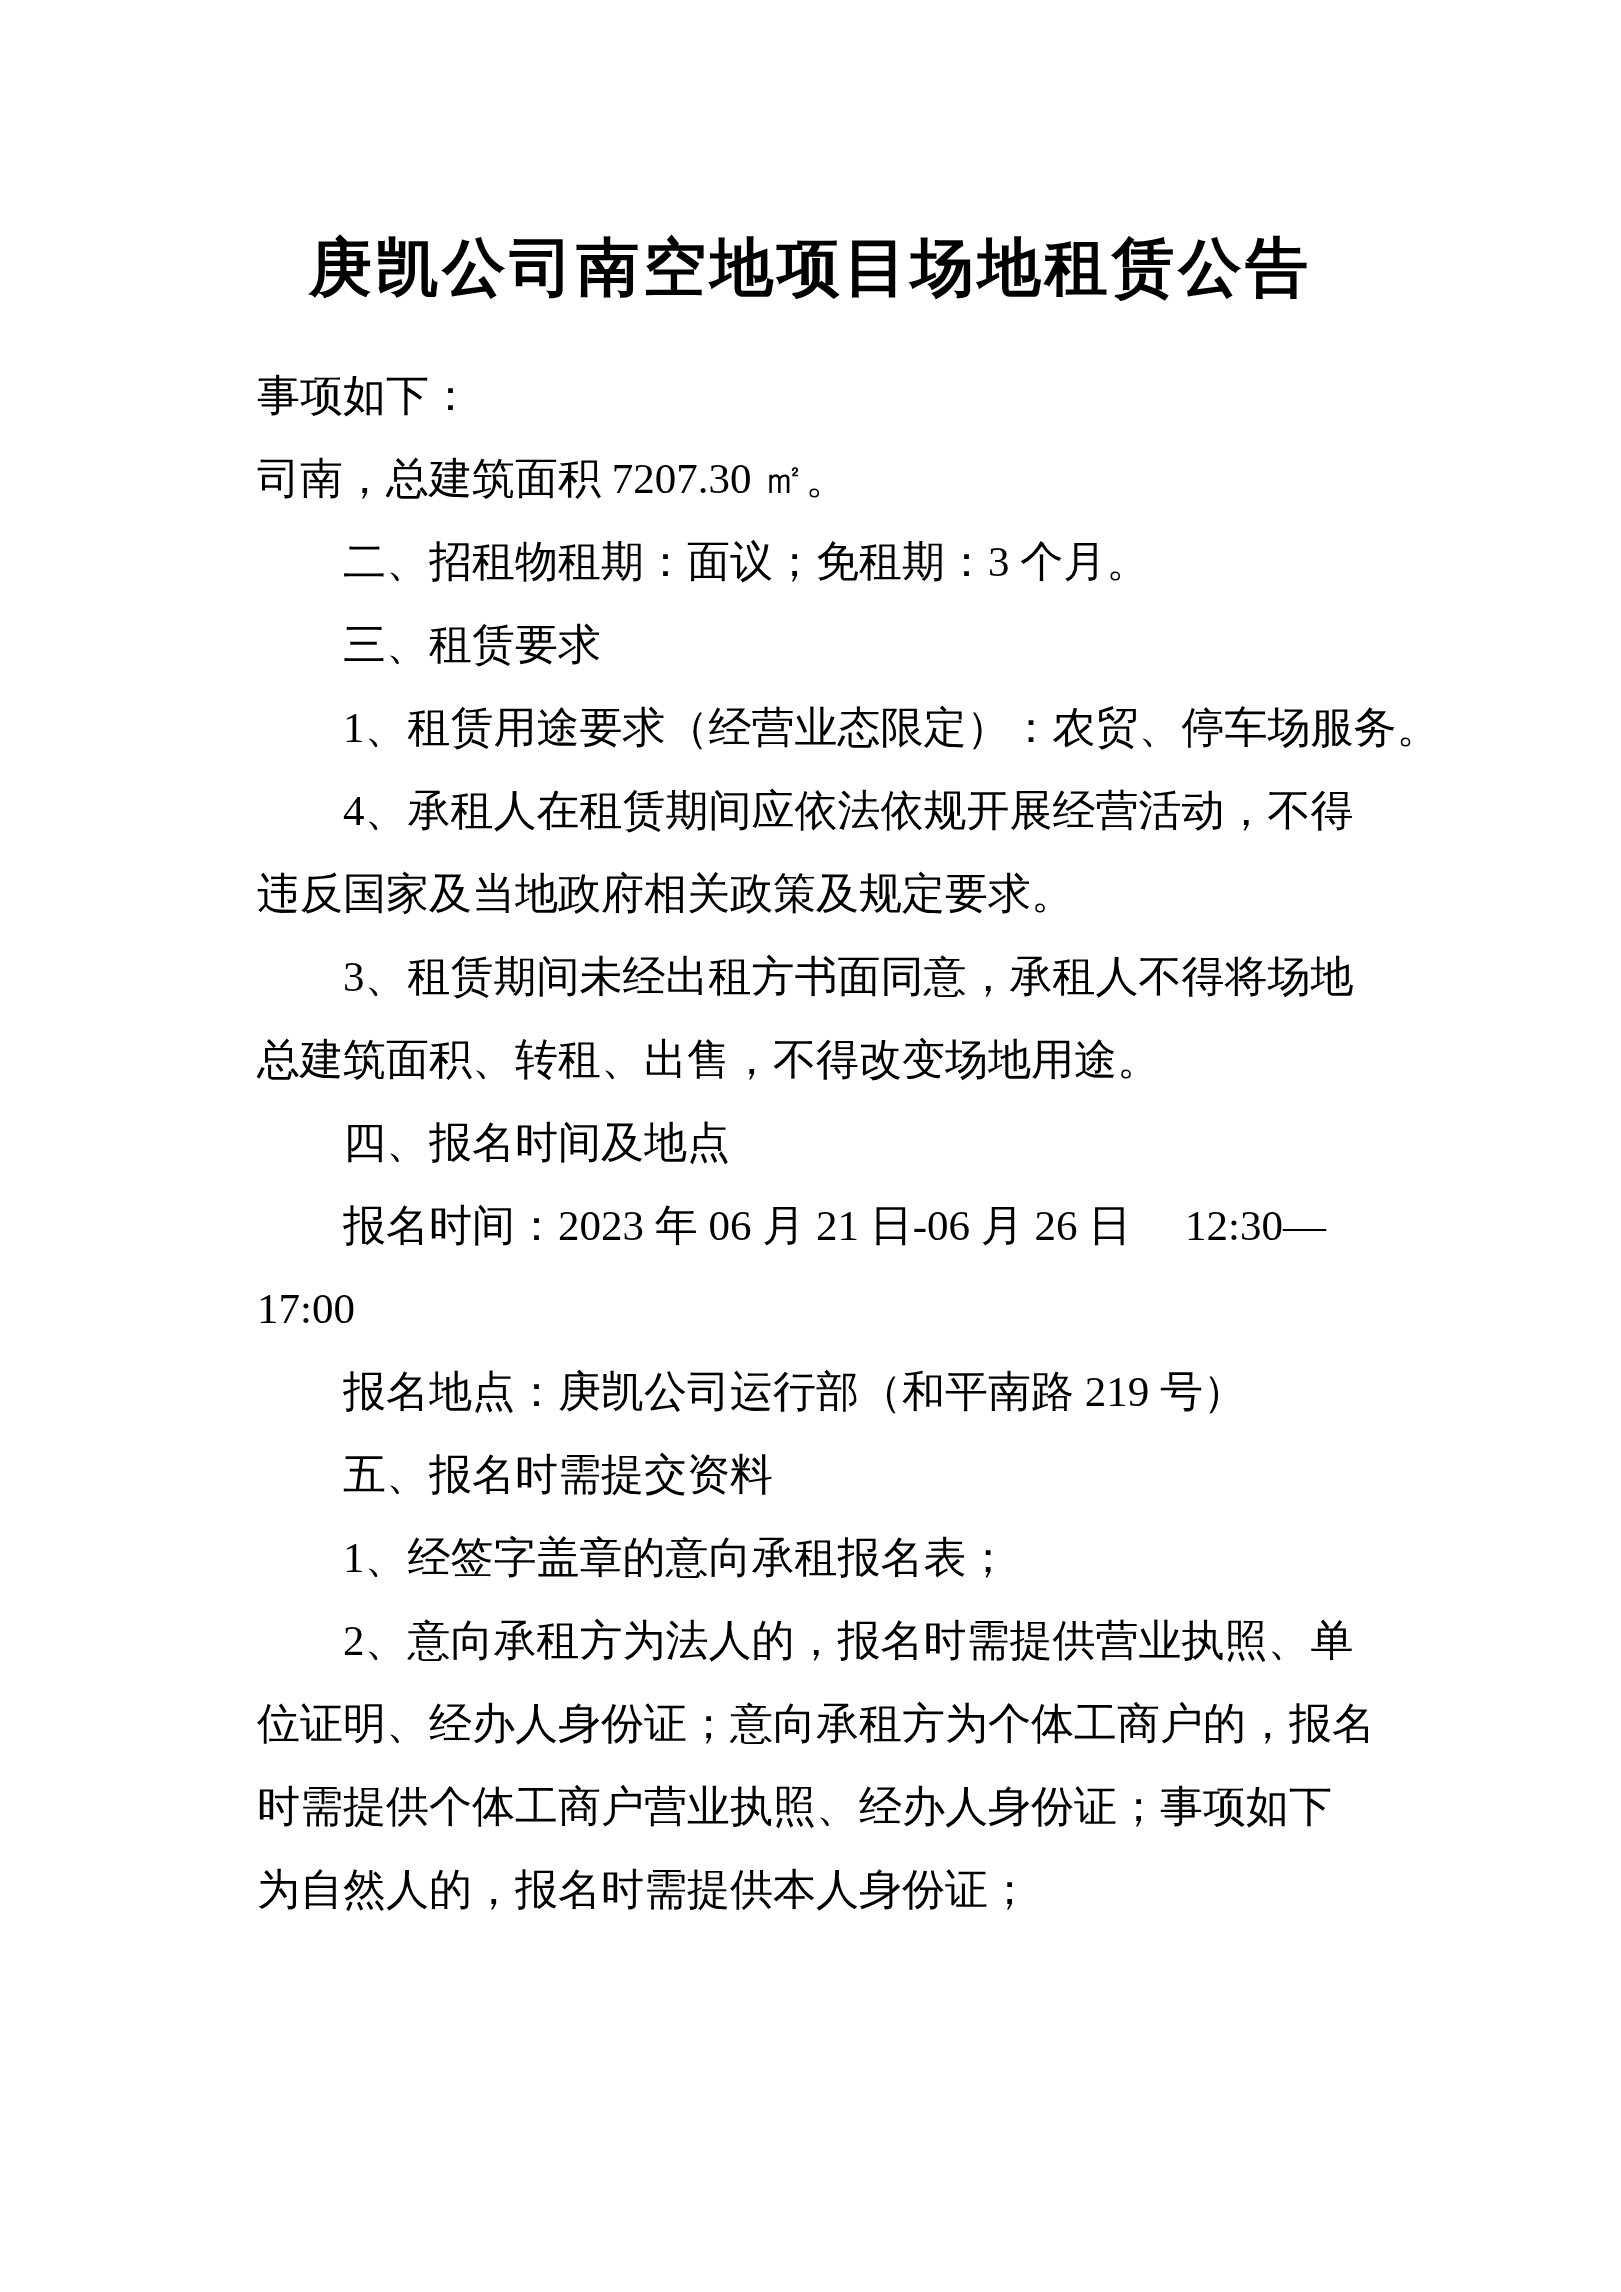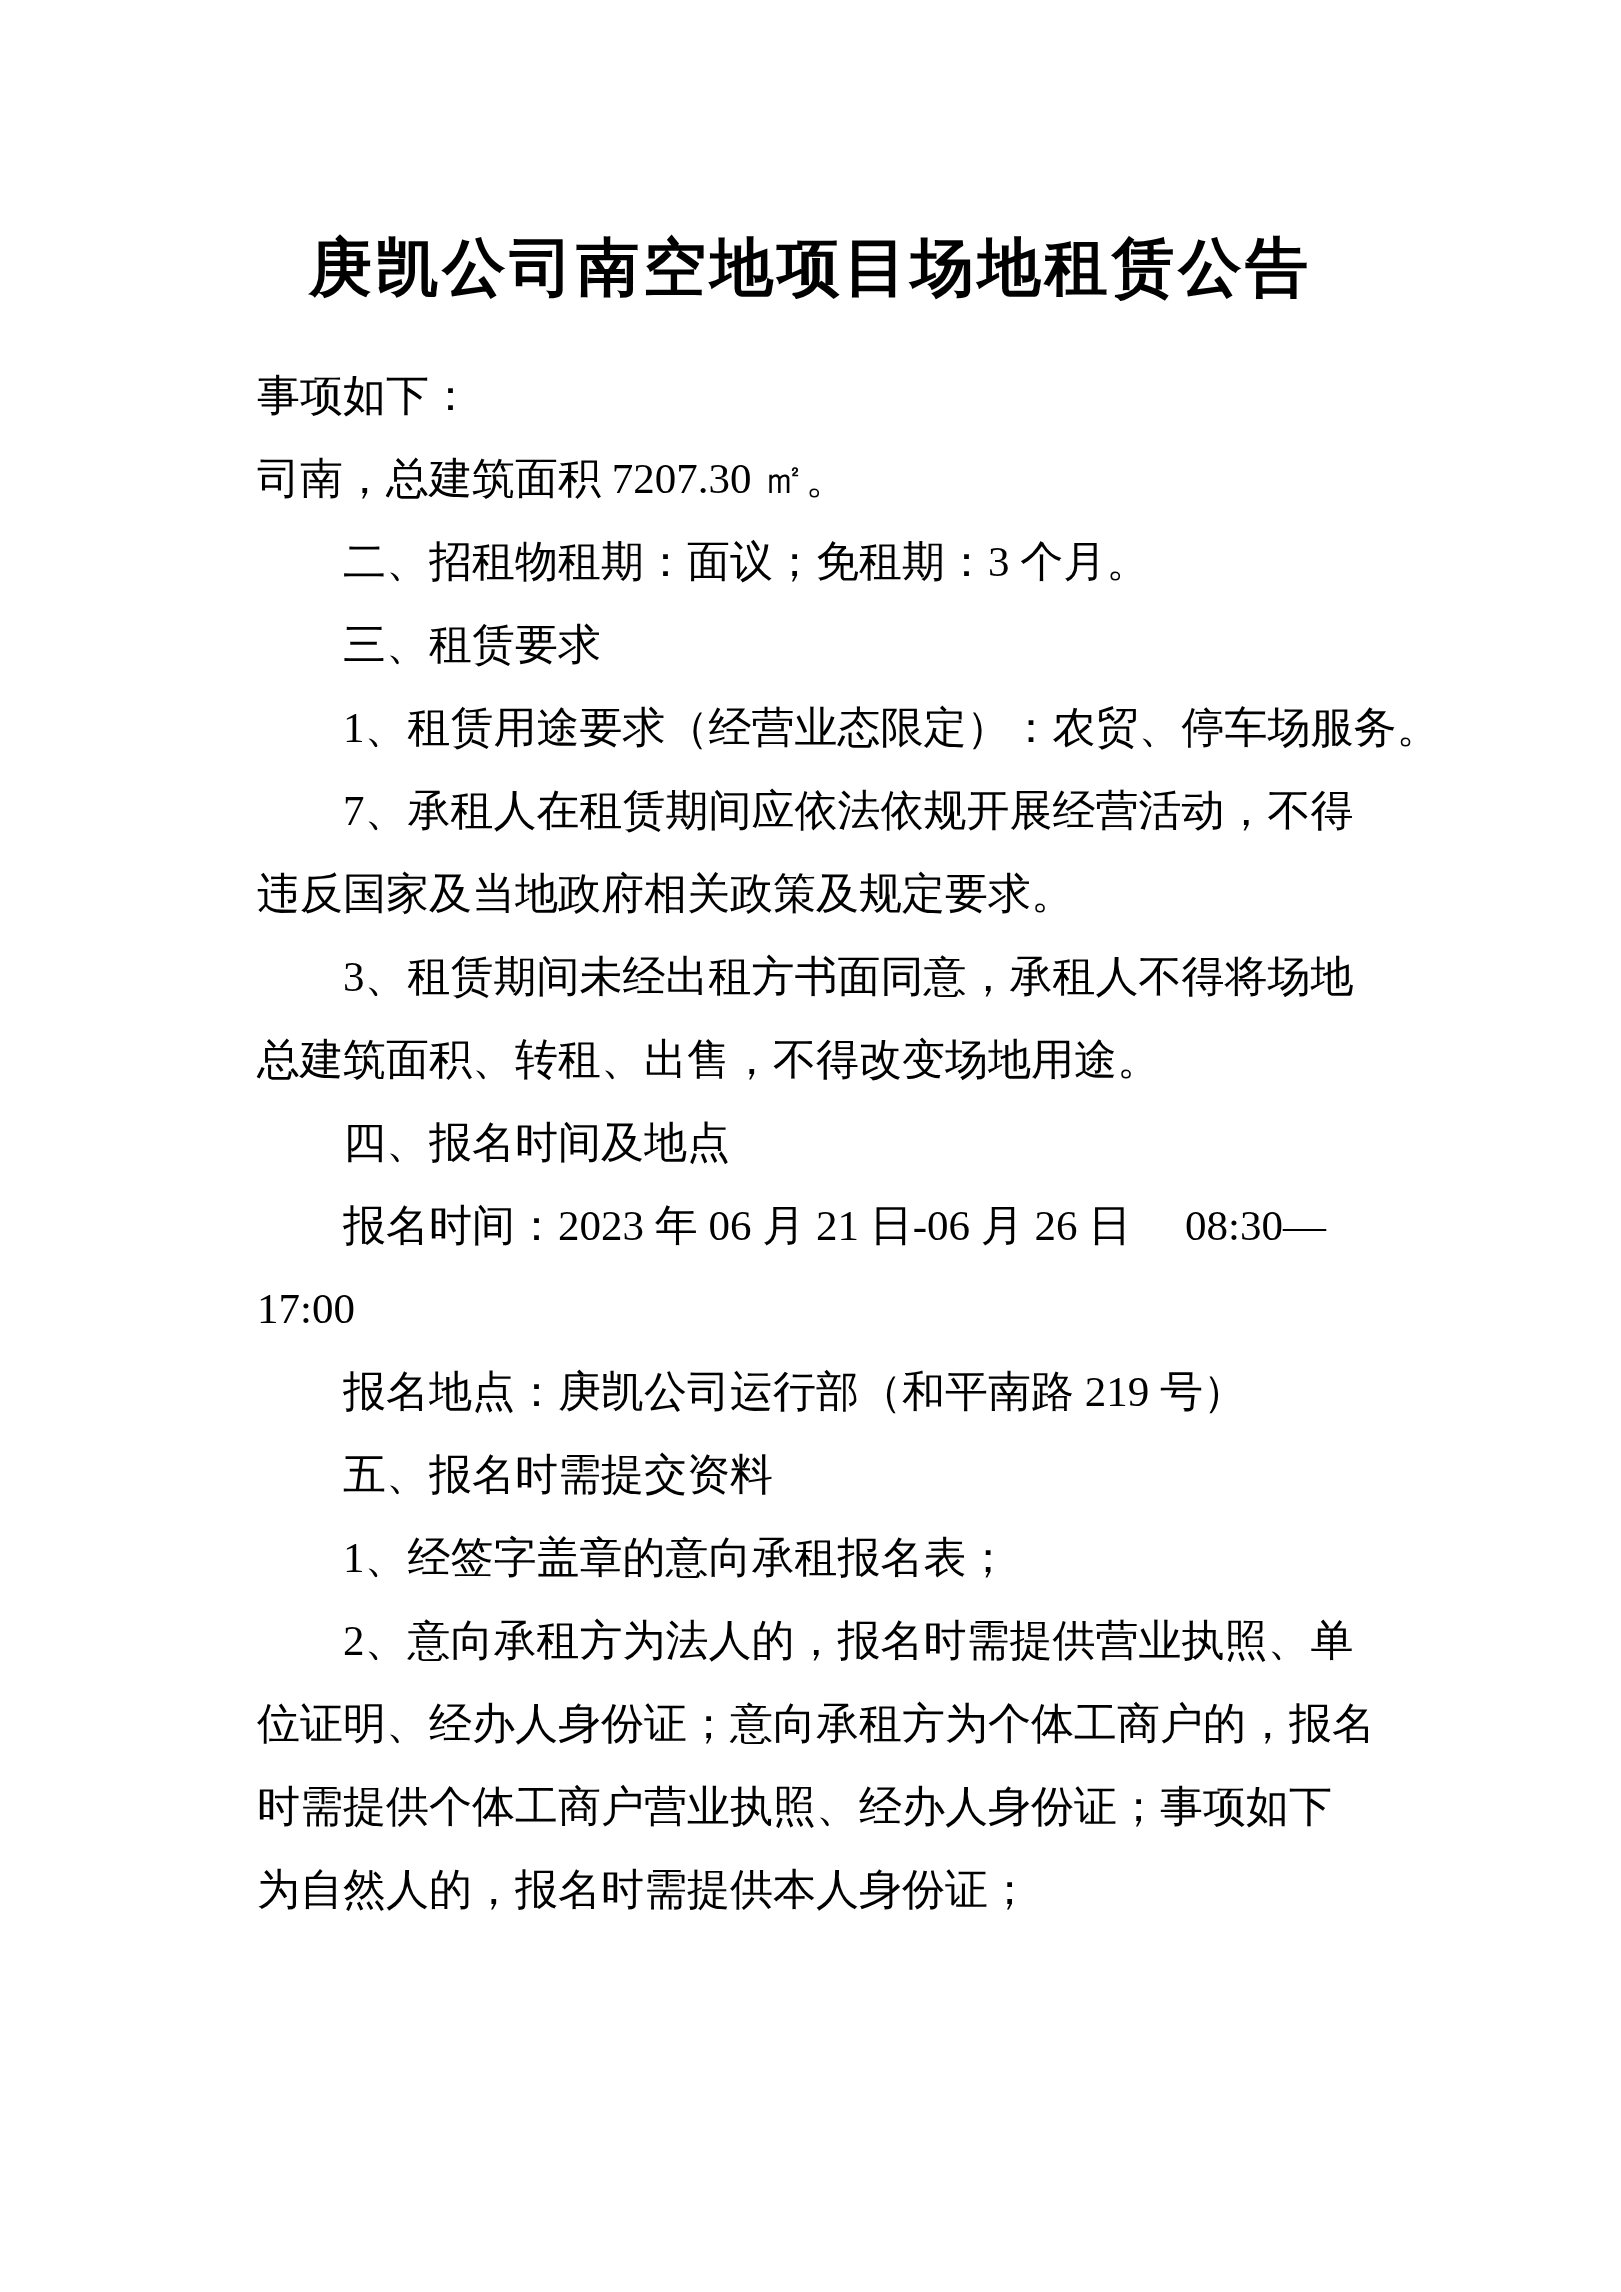--- a/index.html
+++ b/index.html
@@ -46,26 +46,26 @@
 <body>
 
 <div class="page">
   <h1 class="doc-title">庚凯公司南空地项目场地租赁公告</h1>
   <div class="doc-body">
       <div class="text-line">事项如下：</div>
       <div class="text-line">司南，总建筑面积 7207.30 ㎡。</div>
       <div class="text-line indent">二、招租物租期：面议；免租期：3 个月。</div>
       <div class="text-line indent">三、租赁要求</div>
       <div class="text-line indent">1、租赁用途要求（经营业态限定）：农贸、停车场服务。</div>
-      <div class="text-line indent">7、承租人在租赁期间应依法依规开展经营活动，不得</div>
+      <div class="text-line indent">4、承租人在租赁期间应依法依规开展经营活动，不得</div>
       <div class="text-line">违反国家及当地政府相关政策及规定要求。</div>
       <div class="text-line indent">3、租赁期间未经出租方书面同意，承租人不得将场地</div>
       <div class="text-line">总建筑面积、转租、出售，不得改变场地用途。</div>
       <div class="text-line indent">四、报名时间及地点</div>
-      <div class="text-line indent">报名时间：2023 年 06 月 21 日-06 月 26 日     08:30—</div>
+      <div class="text-line indent">报名时间：2023 年 06 月 21 日-06 月 26 日     12:30—</div>
       <div class="text-line">17:00</div>
       <div class="text-line indent">报名地点：庚凯公司运行部（和平南路 219 号）</div>
       <div class="text-line indent">五、报名时需提交资料</div>
       <div class="text-line indent">1、经签字盖章的意向承租报名表；</div>
       <div class="text-line indent">2、意向承租方为法人的，报名时需提供营业执照、单</div>
       <div class="text-line">位证明、经办人身份证；意向承租方为个体工商户的，报名</div>
       <div class="text-line">时需提供个体工商户营业执照、经办人身份证；事项如下</div>
       <div class="text-line">为自然人的，报名时需提供本人身份证；</div>
     </div>
 </div>

